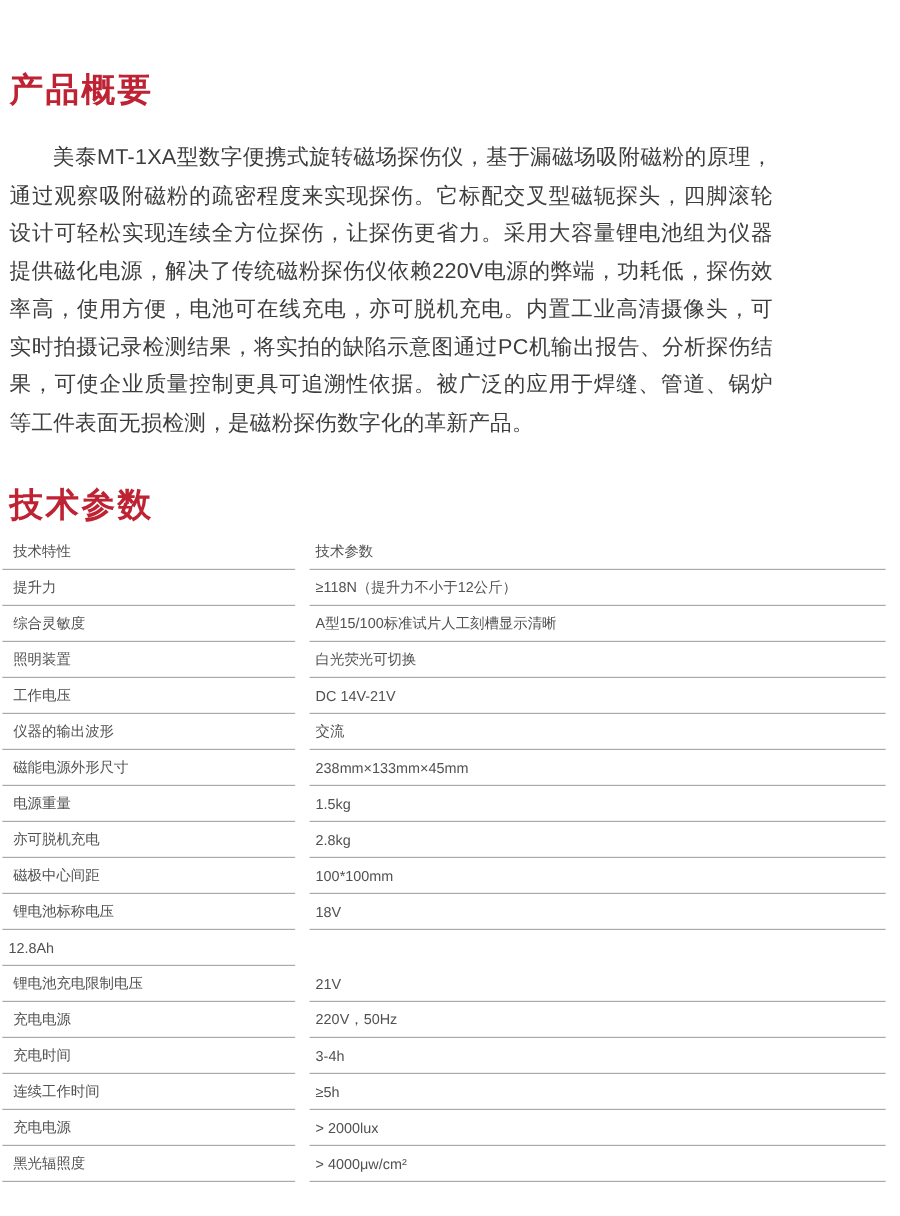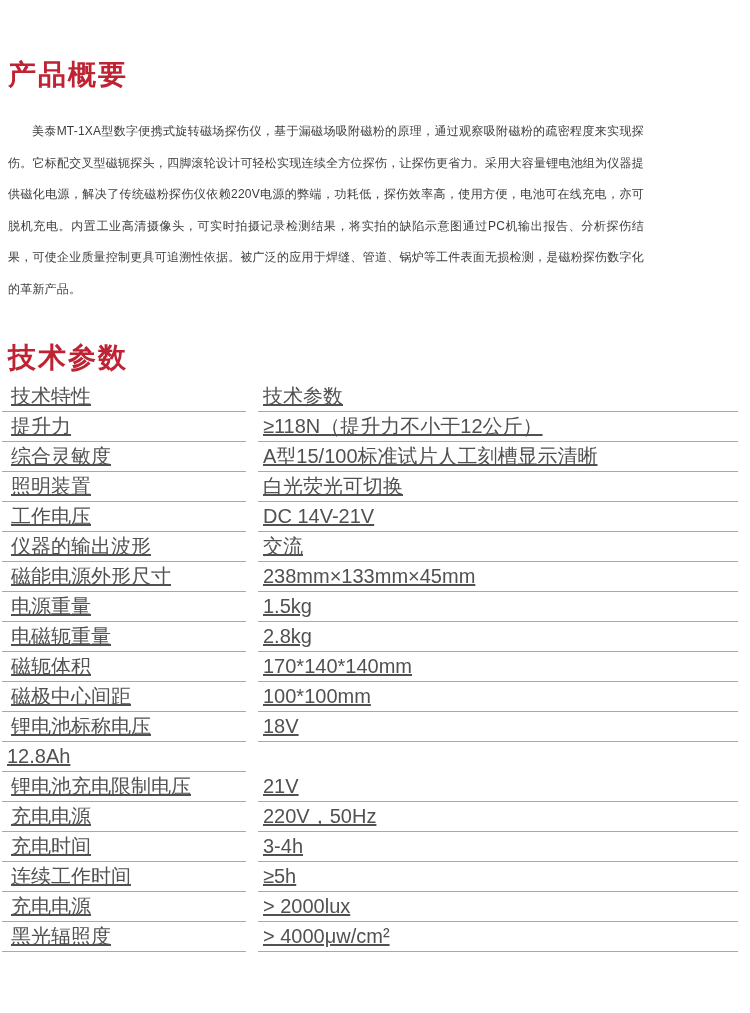--- a/index.html
+++ b/index.html
@@ -27,21 +27,21 @@
     font-size:28px;
     line-height:34px;
     font-weight:900;
     letter-spacing:2px;
   }
   .overview-heading{
     padding-top:58px;
   }
   .overview-paragraph{
     margin:24px 0 0 0;
-    font-size:12px;
+    font-size:18px;
     line-height:31.5px;
     color:var(--body-text);
     text-align:justify;
     text-indent:2em;
     letter-spacing:0.2px;
   }
   .specs-heading{
     margin-top:36px;
   }
   .spec-table{
@@ -52,25 +52,24 @@
   .spec-row{
     display:grid;
     grid-template-columns:244px 1fr;
     column-gap:12px;
   }
   .spec-cell{
     height:30px;
     display:flex;
     align-items:center;
     border-bottom:1px solid var(--table-line);
-    font-size:20px;
+    font-size:12px;
     color:var(--table-text);
     white-space:nowrap;
     overflow:hidden;
-    text-decoration:underline;
   }
   .spec-cell.left{padding-left:9px;}
   .spec-cell.right{padding-left:5px;}
 </style>
 </head>
 <body>
 
 <div class="page">
 
   <h1 class="section-heading overview-heading">产品概要</h1>
@@ -114,28 +113,24 @@
       <div class="spec-cell left">磁能电源外形尺寸</div>
       <div class="spec-cell right">238mm×133mm×45mm</div>
     </div>
 
     <div class="spec-row">
       <div class="spec-cell left">电源重量</div>
       <div class="spec-cell right">1.5kg</div>
     </div>
 
     <div class="spec-row">
-      <div class="spec-cell left">电磁轭重量</div>
+      <div class="spec-cell left">亦可脱机充电</div>
       <div class="spec-cell right">2.8kg</div>
     </div>
 
-    <div class="spec-row">
-      <div class="spec-cell left">磁轭体积</div>
-      <div class="spec-cell right">170*140*140mm</div>
-    </div>
 
     <div class="spec-row">
       <div class="spec-cell left">磁极中心间距</div>
       <div class="spec-cell right">100*100mm</div>
     </div>
 
     <div class="spec-row">
       <div class="spec-cell left">锂电池标称电压</div>
       <div class="spec-cell right">18V</div>
     </div>

